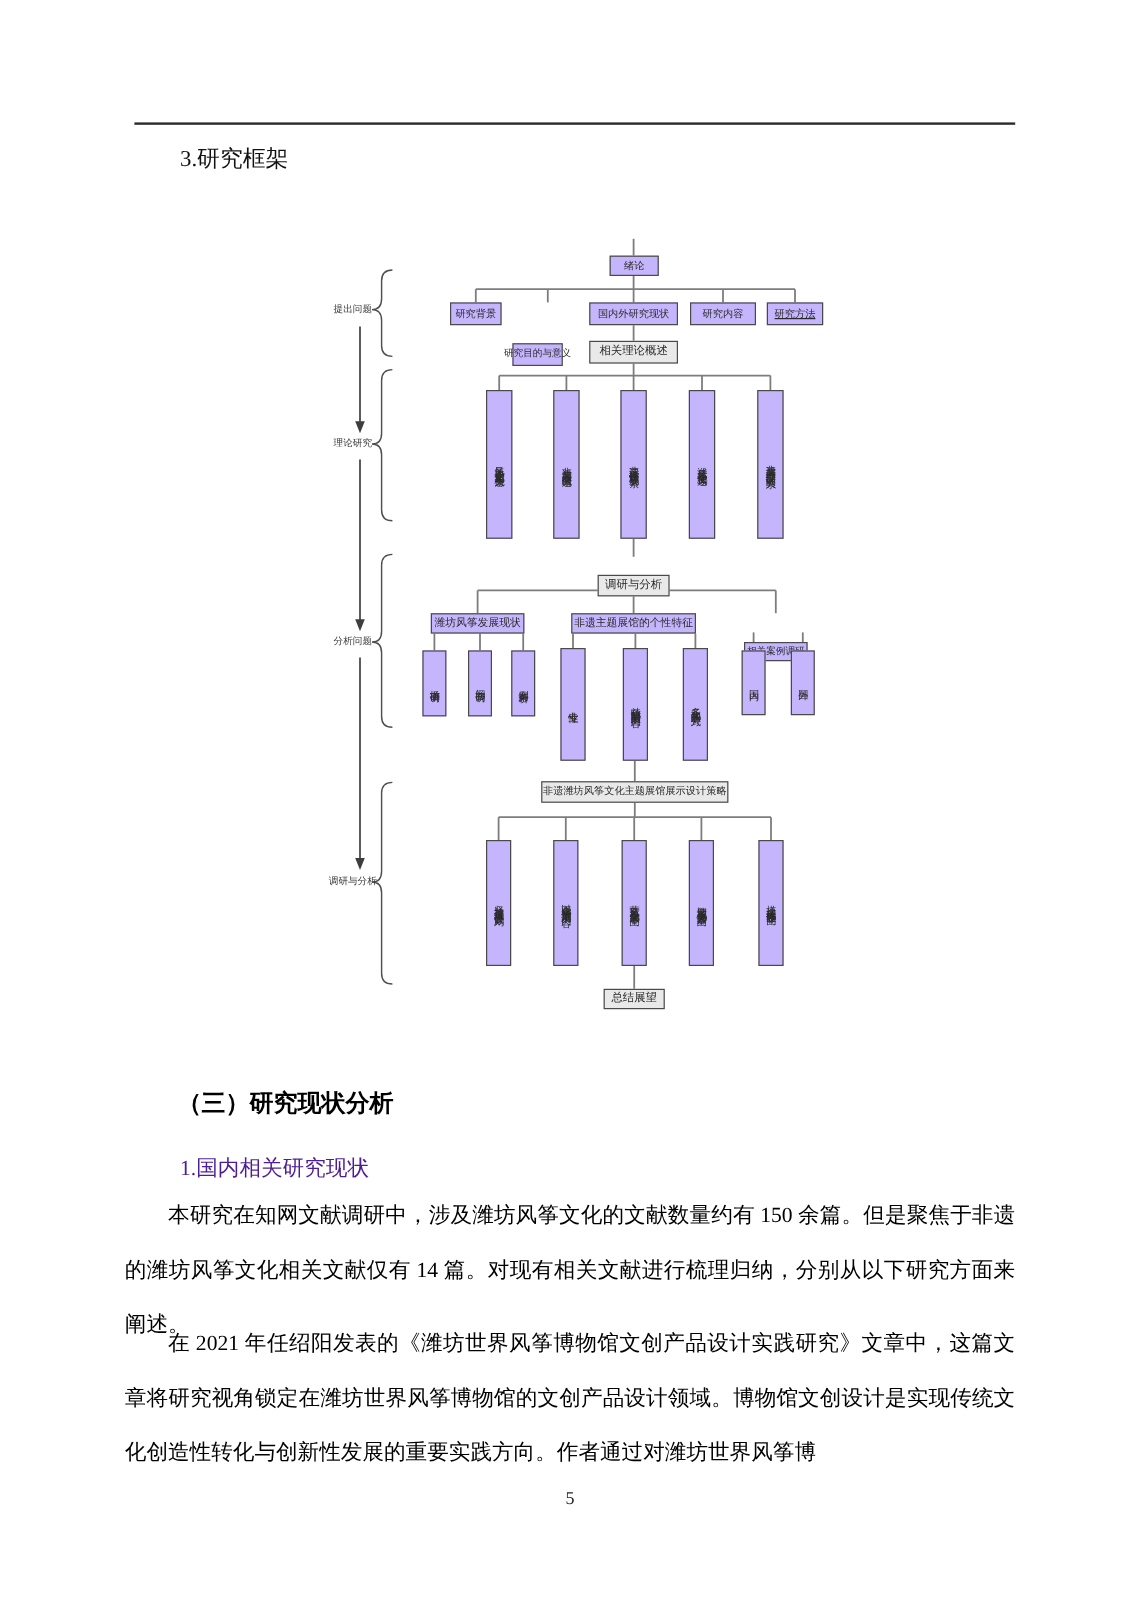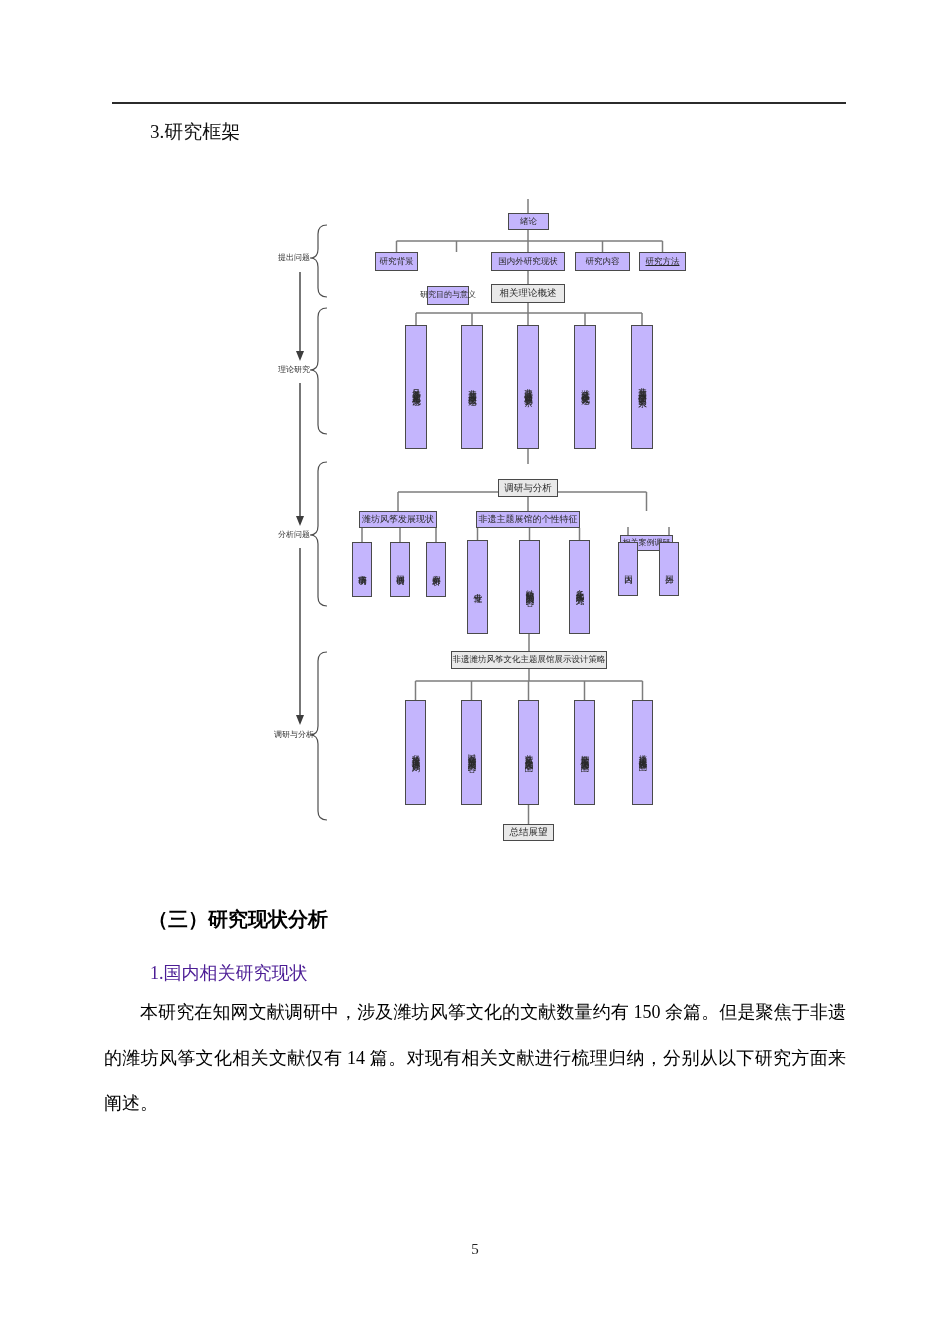--- a/index.html
+++ b/index.html
@@ -199,15 +199,16 @@
         <span>搭建多维度体验空间</span>
       </div>
 
     <div class="node fill hd" style="left:503px;top:824px;width:51px;height:17px;">总结展望</div>
   </div>
 
   <div class="h3">（三）研究现状分析</div>
   <div class="sub">1.国内相关研究现状</div>
 
   <p class="body p1">本研究在知网文献调研中，涉及潍坊风筝文化的文献数量约有 150 余篇。但是聚焦于非遗的潍坊风筝文化相关文献仅有 14 篇。对现有相关文献进行梳理归纳，分别从以下研究方面来阐述。</p>
+  <p class="body p2">在 2021 年任绍阳发表的《潍坊世界风筝博物馆文创产品设计实践研究》文章中，这篇文章将研究视角锁定在潍坊世界风筝博物馆的文创产品设计领域。博物馆文创设计是实现传统文化创造性转化与创新性发展的重要实践方向。作者通过对潍坊世界风筝博</p>
 
   <div class="pagenum">5</div>
 </div>
 
 </body></html>

